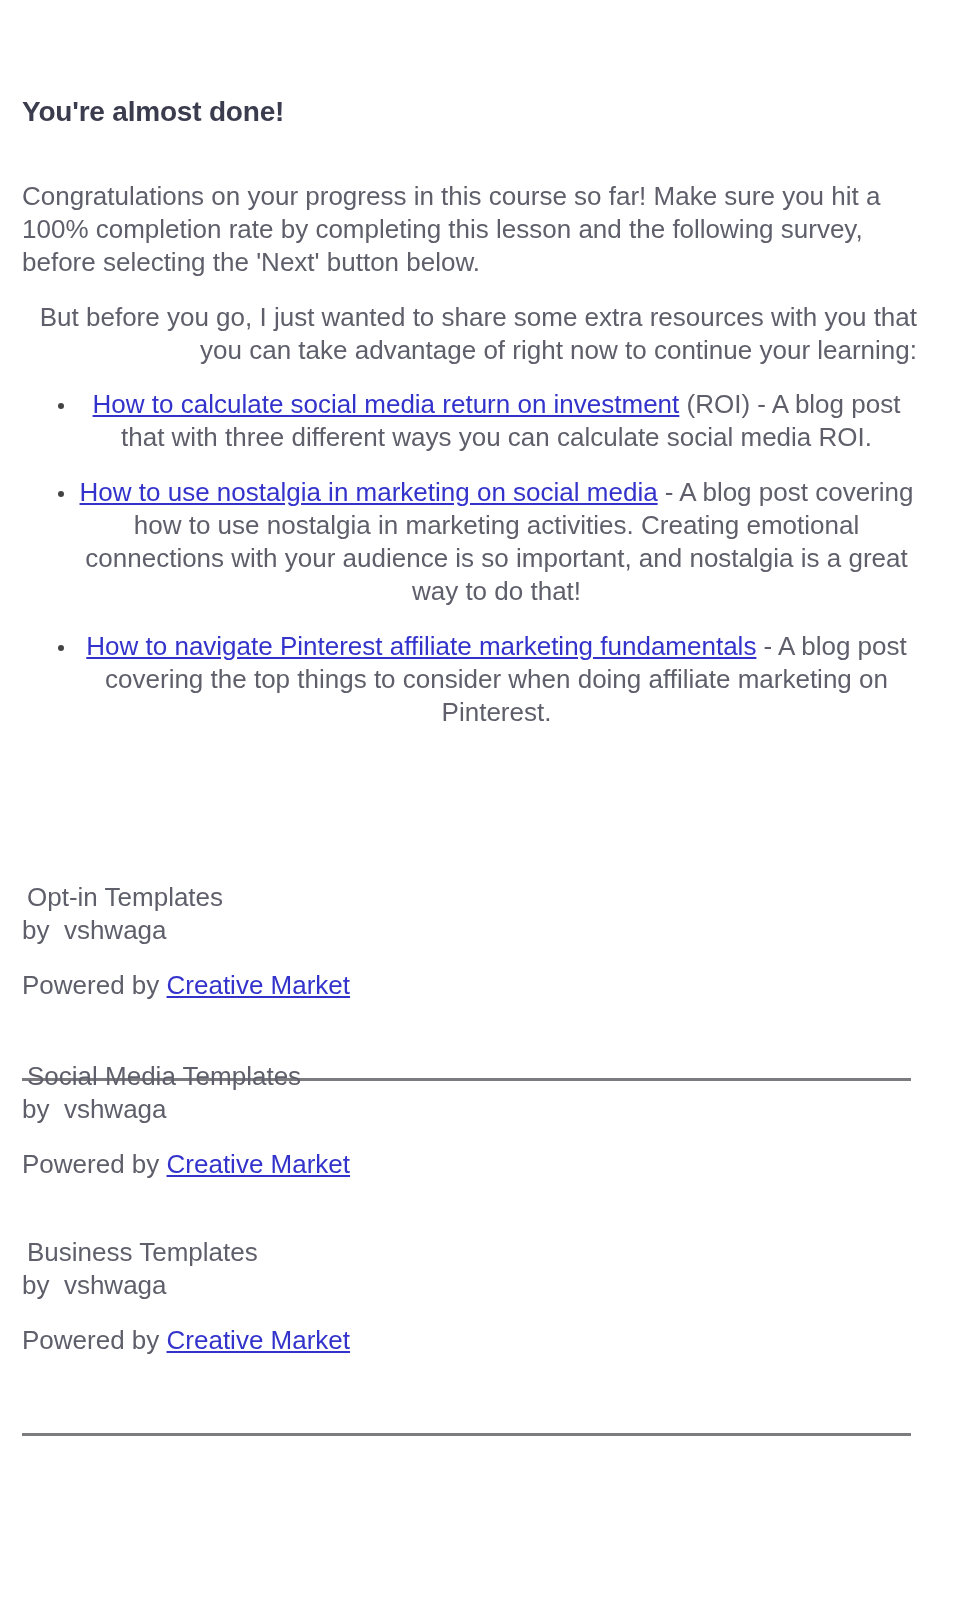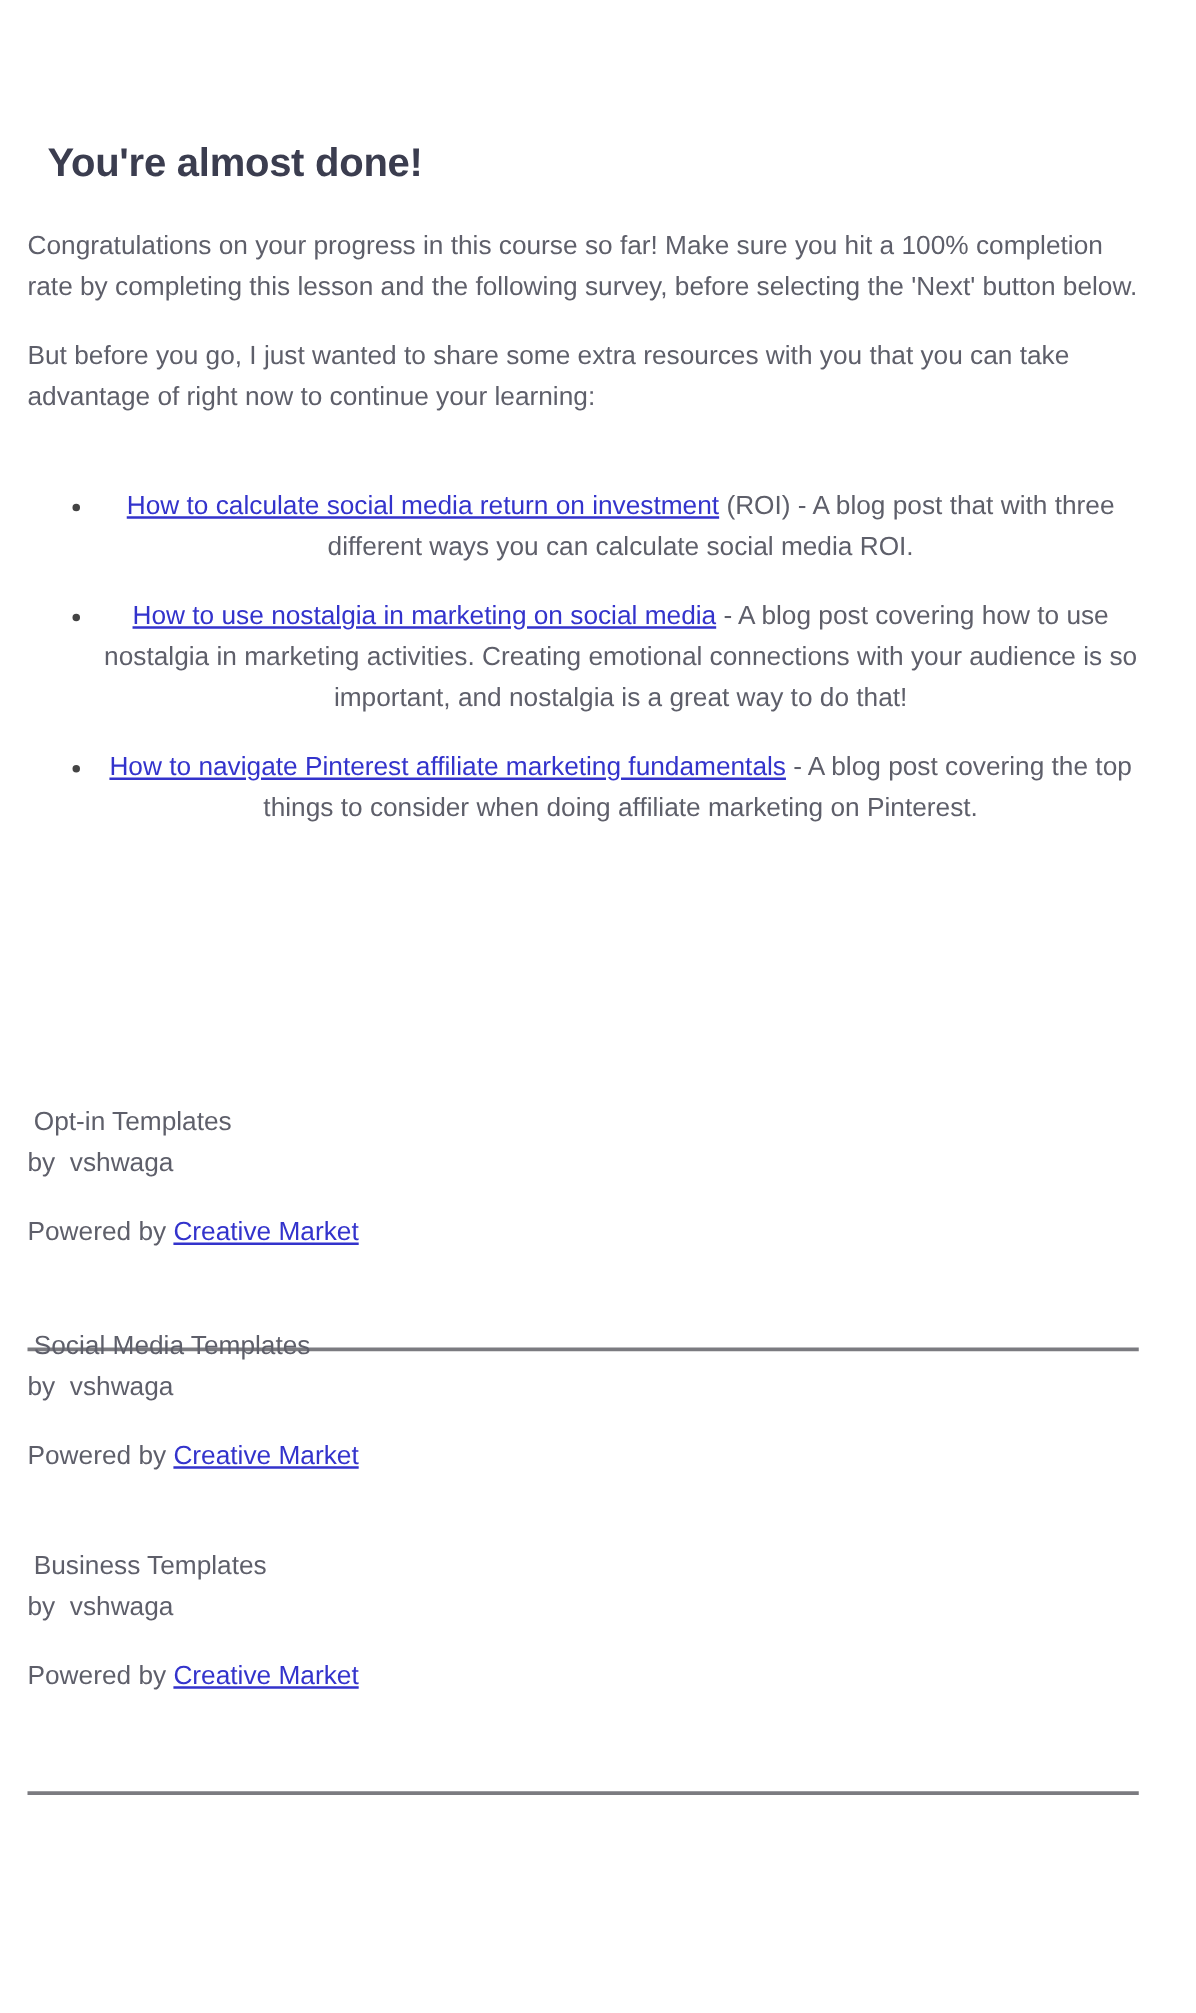--- a/index.html
+++ b/index.html
@@ -3,24 +3,24 @@
 <meta charset="utf-8">
 <style>
   html, body { margin: 0; padding: 0; background: #ffffff; }
   body {
     width: 957px; height: 1610px; overflow: hidden;
     font-family: "Liberation Sans", sans-serif;
     color: #5a5a66;
   }
   .page { position: relative; padding: 0 22px; }
   h1 {
-    position: absolute; top: 96px; left: 22px; margin: 16px;
-    font-size: 32px; font-weight: bold; color: #3b3d4f; letter-spacing: -0.2px;
+    position: absolute; top: 96px; left: 22px; margin: 0;
+    font-size: 28px; font-weight: bold; color: #3b3d4f; letter-spacing: -0.2px;
   }
-  .body-text { font-size: 21px; line-height: 33px; color: #5e5f6a; }
+  .body-text { font-size: 26px; line-height: 33px; color: #5e5f6a; }
   p { margin: 0; }
   a { color: #3333cc; text-decoration: underline; }
   .abs { position: absolute; left: 22px; right: 40px; }
   ul { margin: 0; padding: 0 0 0 54px; list-style: none; }
   ul li { position: relative; margin: 0 0 22px 0; }
   ul li::before {
     content: ""; position: absolute; left: -18px; top: 15px;
     width: 6px; height: 6px; border-radius: 50%; background: #444;
   }
   .hr { position: absolute; left: 22px; width: 889px; height: 3px; background: #7b7b80; }
@@ -28,21 +28,21 @@
 </style>
 </head>
 <body>
 
 <div class="page">
 
   <h1>You're almost done!</h1>
 
   <div class="abs body-text" style="top:180px;">
     <p>Congratulations on your progress in this course so far! Make sure you hit a 100% completion rate by completing this lesson and the following survey, before selecting the 'Next' button below.</p>
-    <p style="margin-top:22px;">But before you go, I just wanted to share some extra resources with you that you can take advantage of right now to continue your learning:</p>
+    <p style="margin-top:22px;text-align:right;">But before you go, I just wanted to share some extra resources with you that you can take advantage of right now to continue your learning:</p>
   </div>
 
   <div class="abs body-text" style="top:388px;text-align:center;">
     <ul>
       <li>
         <a href="#">How to calculate social media return on investment</a><span> (ROI) - A blog post that with three different ways you can calculate social media ROI.</span>
       </li>
       <li>
         <a href="#">How to use nostalgia in marketing on social media</a><span> - A blog post covering how to use nostalgia in marketing activities. Creating emotional connections with your audience is so important, and nostalgia is a great way to do that!</span>
       </li>

